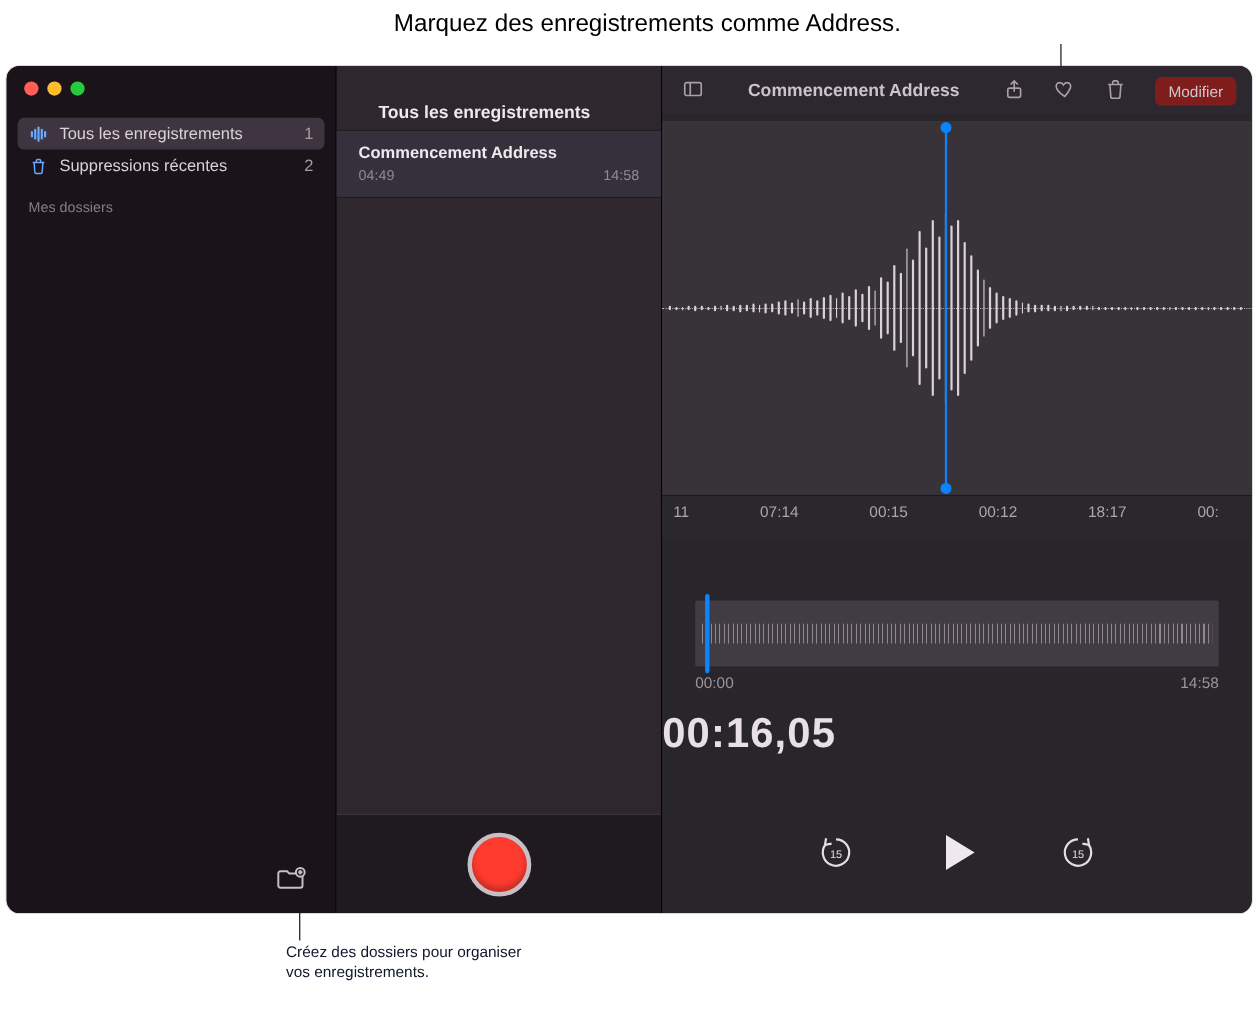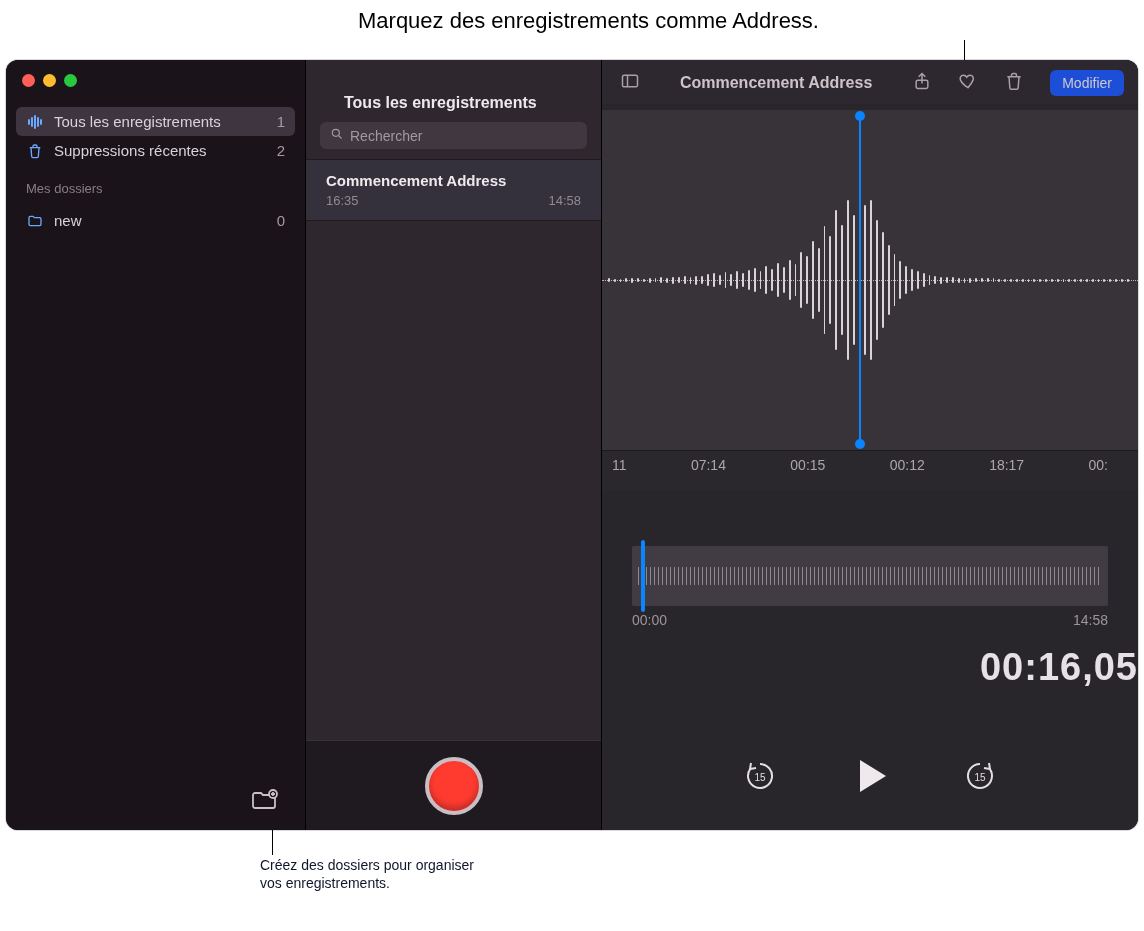--- a/index.html
+++ b/index.html
@@ -108,21 +108,21 @@
     height:44px; display:flex; align-items:center;
     padding: 2px 14px 0 18px; gap: 14px;
     background:#2d2830;
   }
   .toolbar-sidebar-toggle { color:#9b8f97; }
   .toolbar-title { flex:1; text-align:center; color:#cdc3c9; font-size:16px; font-weight:600; }
   .toolbar-actions { display:flex; align-items:center; gap:26px; }
   .toolbar-btn { color:#a99fa6; cursor:pointer; display:flex; align-items:center; }
   .toolbar-btn svg { width:20px; height:20px; }
   .modifier-btn {
-    background:#1d4ed8; color:#cfc7cc; font-size:14px;
+    background:#7f1d1d; color:#cfc7cc; font-size:14px;
     padding:5px 12px; border-radius:6px; cursor:pointer;
   }
 
   
   .waveform-view {
     position:relative; margin-top:6px; height:340px;
     background:#373339;
   }
   .center-line {
     position:absolute; top:50%; left:0; right:0; height:0;
@@ -161,21 +161,21 @@
     position:relative; border-radius:2px;
   }
   .overview .mini-wave { position:absolute; top:50%; left:6px; right:6px; transform:translateY(-50%); height:18px;
     background: repeating-linear-gradient(90deg,#cfc7cc 0 1px, transparent 1px 4px);
     opacity:0.55;
   }
   .overview .ov-playhead { position:absolute; top:-6px; bottom:-6px; left:1.8%; width:4px; background:#0a84ff; border-radius:2px; }
   .overview-time { display:flex; justify-content:space-between; margin:6px 30px 0 30px; color:#9e949b; font-size:14px; }
 
   
-  .big-time { text-align:right; color:#e7e1e5; font-size:38px; font-weight:600; margin-top:18px; letter-spacing:1px; }
+  .big-time { text-align:left; color:#e7e1e5; font-size:38px; font-weight:600; margin-top:18px; letter-spacing:1px; }
 
   
   .transport { position:absolute; bottom:28px; left:0; right:0; display:flex; justify-content:center; align-items:center; gap:70px; }
   .transport .skip svg { width:36px; height:36px; color:#e4dde1; }
   .play-btn svg { width:44px; height:44px; color:#efe9ed; }
 
 </style>
 </head>
 <body>
 
@@ -216,58 +216,38 @@
           <svg viewBox="0 0 24 24" fill="none" stroke="#6aa9ff" stroke-width="2">
               <path d="M4 7h16M9 7V5a2 2 0 012-2h2a2 2 0 012 2v2m-9 0l1 13a2 2 0 002 2h6a2 2 0 002-2l1-13"></path>
             </svg>
         </span>
         <span>Suppressions récentes</span>
         <span class="count">2</span>
       </div>
     </div>
 
     <div class="sidebar-heading">Mes dossiers</div>
-    <div class="sidebar-list">
-      <div class="sidebar-item">
-        <span class="icon-slot folder-icon">
-          <svg viewBox="0 0 24 24" fill="none" stroke="#6aa9ff" stroke-width="2">
-              <path d="M3 7a2 2 0 012-2h4l2 2h8a2 2 0 012 2v8a2 2 0 01-2 2H5a2 2 0 01-2-2V7z"></path>
-            </svg>
-        </span>
-        <span>new</span>
-        <span class="count">0</span>
-      </div>
-    </div>
 
     <div class="new-folder-btn">
       <span>
         <svg viewBox="0 0 28 24" fill="none" stroke="#c8c0c5" stroke-width="1.8">
           <path d="M2 7a2 2 0 012-2h6l2 2h10a2 2 0 012 2v9a2 2 0 01-2 2H4a2 2 0 01-2-2V7z"></path>
           <circle cx="22" cy="6" r="4" fill="#1a1319" stroke="#c8c0c5"></circle>
           <path d="M22 4v4M20 6h4" stroke="#c8c0c5"></path>
         </svg>
       </span>
     </div>
   </aside>
 
   <section class="recordings-col">
     <div class="col-header">Tous les enregistrements</div>
-    <div class="search-box">
-      <span>
-        <svg viewBox="0 0 24 24" fill="none" stroke="#a598a0" stroke-width="2">
-            <circle cx="10" cy="10" r="6"></circle>
-            <path d="M20 20l-5-5"></path>
-          </svg>
-      </span>
-      <span>Rechercher</span>
-    </div>
     <div class="recording-item">
       <div class="title">Commencement Address</div>
       <div class="meta">
-        <span>16:35</span>
+        <span>04:49</span>
         <span>14:58</span>
       </div>
     </div>
 
     <div class="record-area">
       <div class="record-btn"></div>
     </div>
   </section>
 
   <section class="detail">

